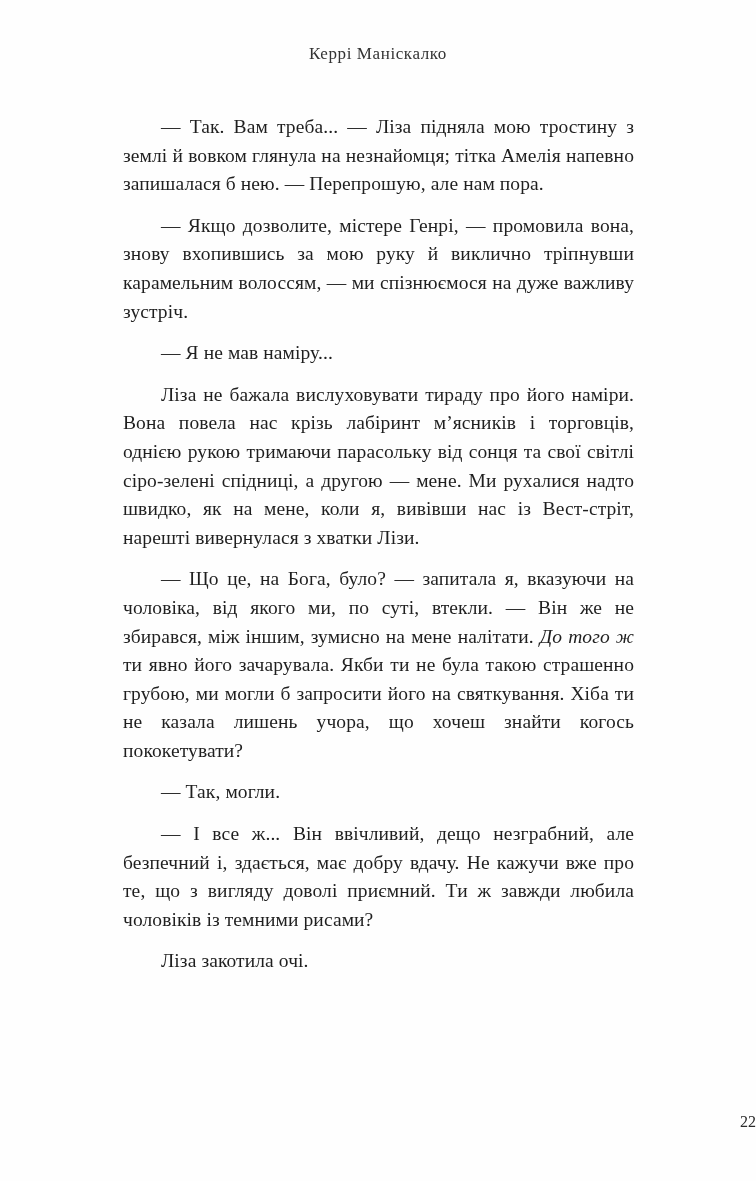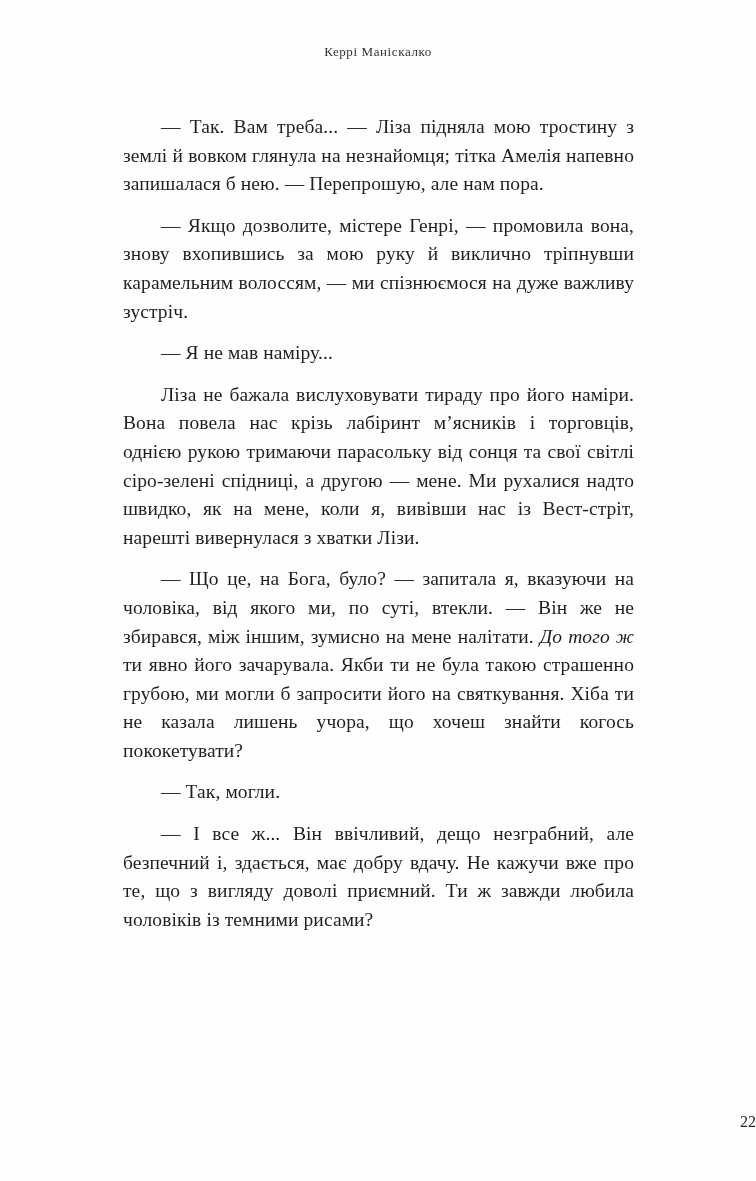--- a/index.html
+++ b/index.html
@@ -15,21 +15,21 @@
     overflow: hidden;
     font-family: "Liberation Serif", "DejaVu Serif", serif;
     color: #1f1f1f;
   }
   .running-header {
     position: absolute;
     top: 44px;
     left: 0;
     right: 0;
     text-align: center;
-    font-size: 13px;
+    font-size: 17px;
     letter-spacing: 0.6px;
     color: #333333;
   }
   .text-block {
     position: absolute;
     top: 100px;
     left: 110px;
     width: 537px;
   }
   .text-block p {
@@ -73,18 +73,19 @@
     <p>— Я не мав наміру...</p>
 
     <p>Ліза не бажала вислуховувати тираду про його наміри. Вона повела нас крізь лабіринт м’ясників і торговців, однією рукою тримаючи парасольку від сонця та свої світлі сіро-зелені спідниці, а другою — мене. Ми рухалися надто швидко, як на мене, коли я, вивівши нас із Вест-стріт, нарешті вивернулася з хватки Лізи.</p>
 
     <p><span>— Що це, на Бога, було? — запитала я, вказуючи на чоловіка, від якого ми, по суті, втекли. — Він же не збирався, між іншим, зумисно на мене налітати. </span><em>До того ж</em><span> ти явно його зачарувала. Якби ти не була такою страшенно грубою, ми могли б запросити його на святкування. Хіба ти не казала лишень учора, що хочеш знайти когось пококетувати?</span></p>
 
     <p>— Так, могли.</p>
 
     <p>— І все ж... Він ввічливий, дещо незграбний, але безпечний і, здається, має добру вдачу. Не кажучи вже про те, що з вигляду доволі приємний. Ти ж завжди любила чоловіків із темними рисами?</p>
 
+    <p>Ліза закотила очі.</p>
 
   </div>
 
   <div class="page-number">22</div>
 
 </div>
 
 </body></html>

